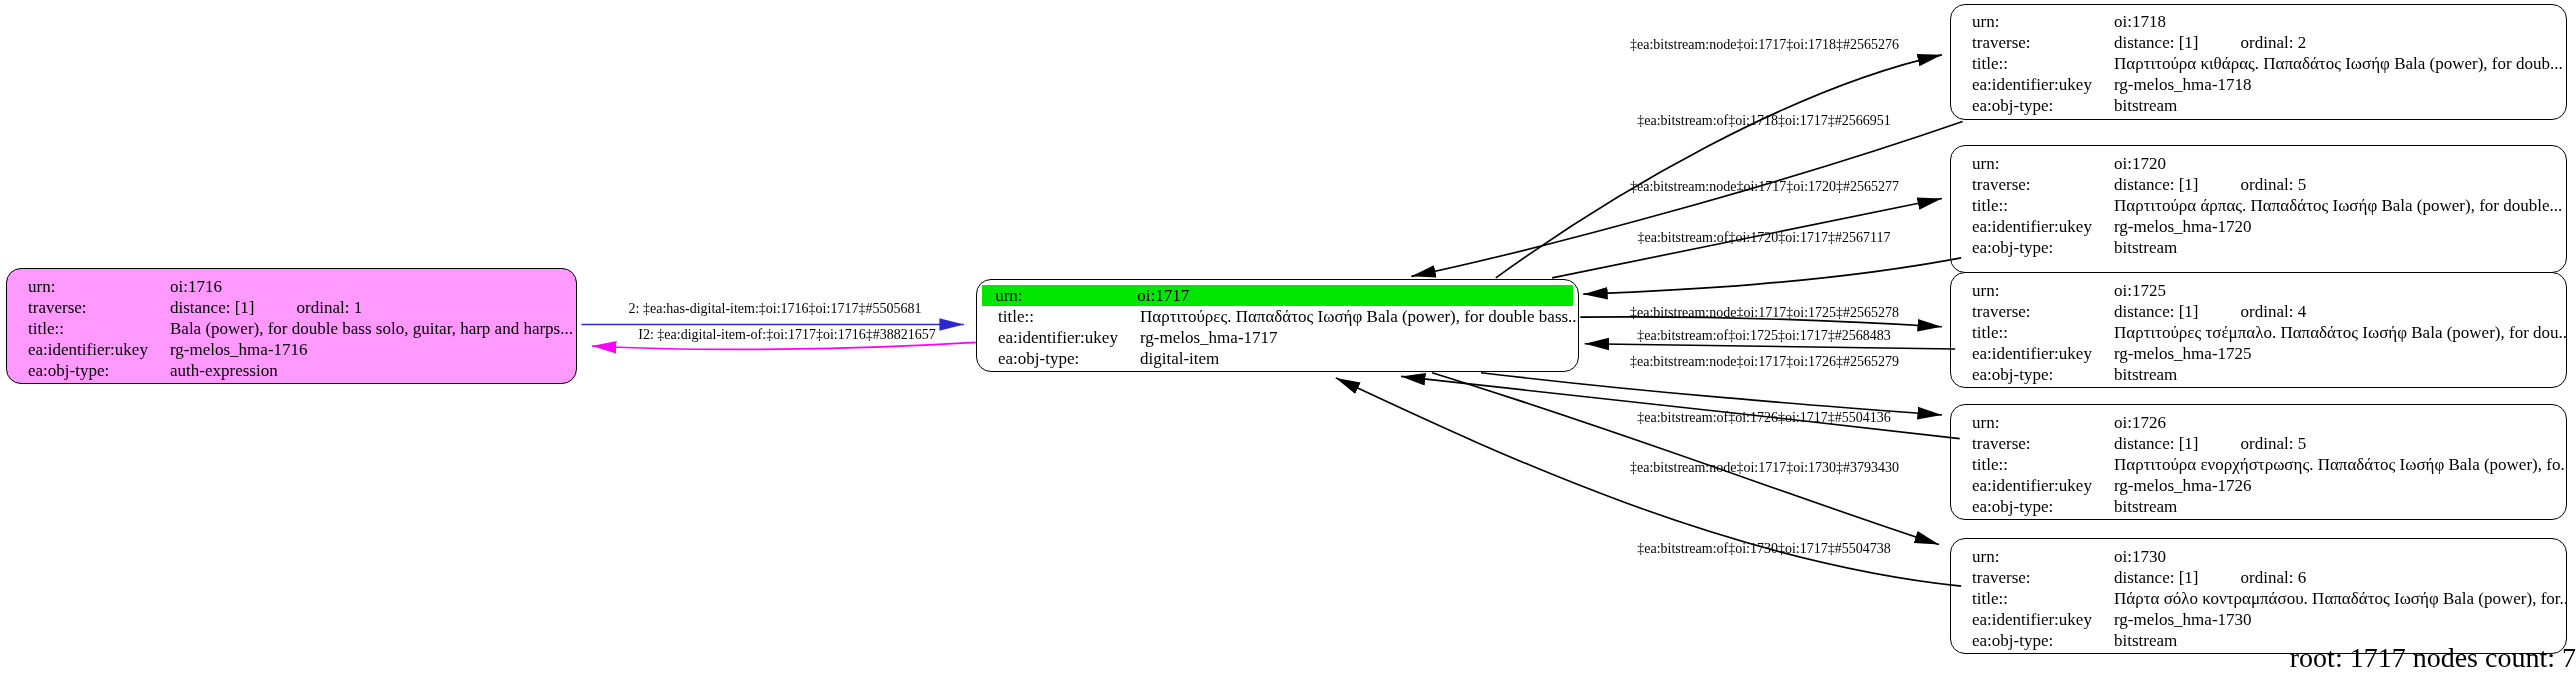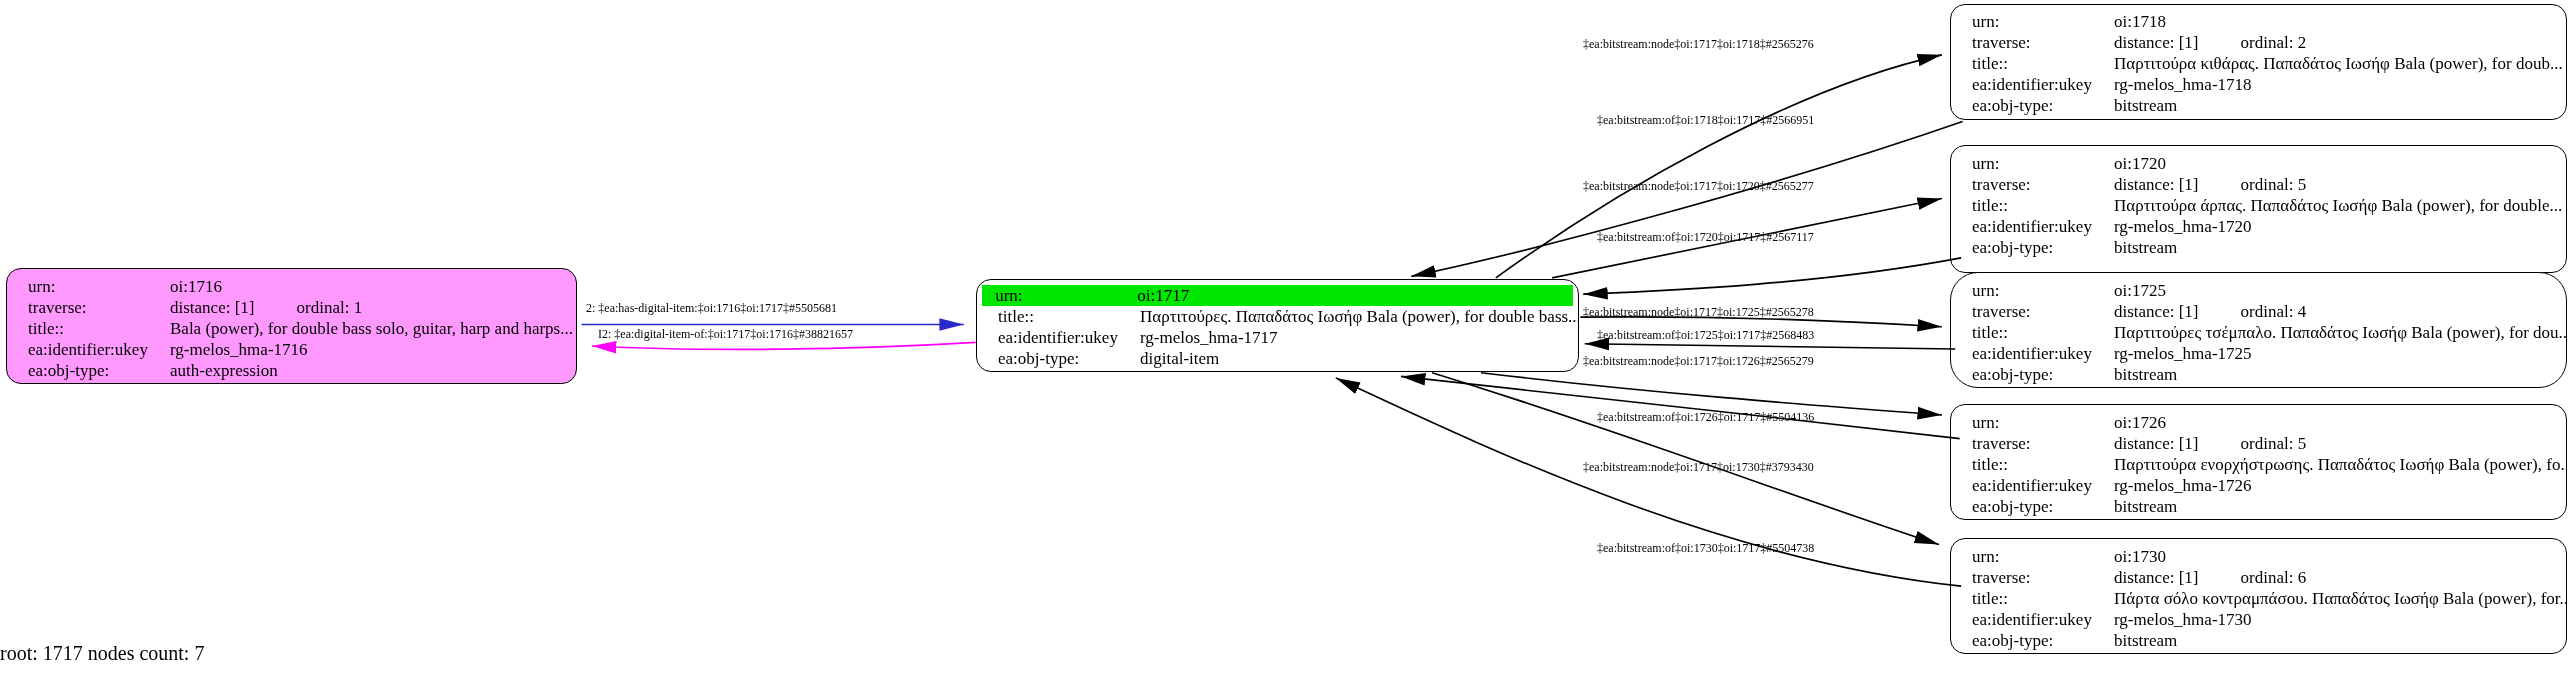--- a/index.html
+++ b/index.html
@@ -8,22 +8,22 @@
   .canvas{position:absolute;left:0;top:0;width:2576px;height:675px;}
   svg.edges{position:absolute;left:0;top:0;pointer-events:none;z-index:3;}
   .node{position:absolute;box-sizing:border-box;border:1.9px solid var(--border);
         border-radius:15px;background:#fff;z-index:2;overflow:hidden;padding-top:6.7px;}
   .node.root{background:var(--node-fill-root);}
   .row{height:21px;line-height:21px;white-space:nowrap;padding-left:21px;font-size:17px;}
   .row .lbl{display:inline-block;width:142px;vertical-align:top;}
   .row .val{display:inline-block;vertical-align:top;}
   .row.hl{background:var(--hl);margin:1.5px 5.2px 0 5.2px;padding-left:13px;height:21.5px;line-height:21.5px;}
   .gap{display:inline-block;width:42px;}
-  .edge-label{position:absolute;z-index:4;font-size:12px;text-align:left;white-space:nowrap;}
-  .caption{position:absolute;left:0;right:0;top:642px;text-align:left;font-size:20px;z-index:2;}
+  .edge-label{position:absolute;z-index:4;font-size:14px;text-align:center;white-space:nowrap;}
+  .caption{position:absolute;left:0;right:0;top:642px;text-align:right;font-size:28px;z-index:2;}
 </style>
 </head>
 <body>
 
 <div class="canvas">
 
   <svg class="edges" width="2576" height="675" viewBox="0 0 3475 911">
     <defs>
       <marker id="ab" markerUnits="userSpaceOnUse" markerWidth="36" markerHeight="24" refX="33" refY="11" orient="auto">
         <path d="M0,2.5 L33,11 L0,19.5 z" style="fill:var(--edge-black)"></path>
@@ -113,21 +113,21 @@
       <span class="lbl">title::</span><span class="val">Παρτιτούρα άρπας. Παπαδάτος Ιωσήφ Bala (power), for double...</span>
     </div>
     <div class="row">
       <span class="lbl">ea:identifier:ukey</span><span class="val">rg-melos_hma-1720</span>
     </div>
     <div class="row">
       <span class="lbl">ea:obj-type:</span><span class="val">bitstream</span>
     </div>
   </div>
 
-  <div class="node" style="left:1950px;top:272px;width:617px;height:116px;border-radius:28px;">
+  <div class="node" style="left:1950px;top:272px;width:617px;height:116px;">
     <div class="row">
       <span class="lbl">urn:</span><span class="val">oi:1725</span>
     </div>
     <div class="row">
       <span class="lbl">traverse:</span><span class="val">distance: [1]</span><span class="gap"></span><span class="val">ordinal: 4</span>
     </div>
     <div class="row">
       <span class="lbl">title::</span><span class="val">Παρτιτούρες τσέμπαλο. Παπαδάτος Ιωσήφ Bala (power), for dou...</span>
     </div>
     <div class="row">

